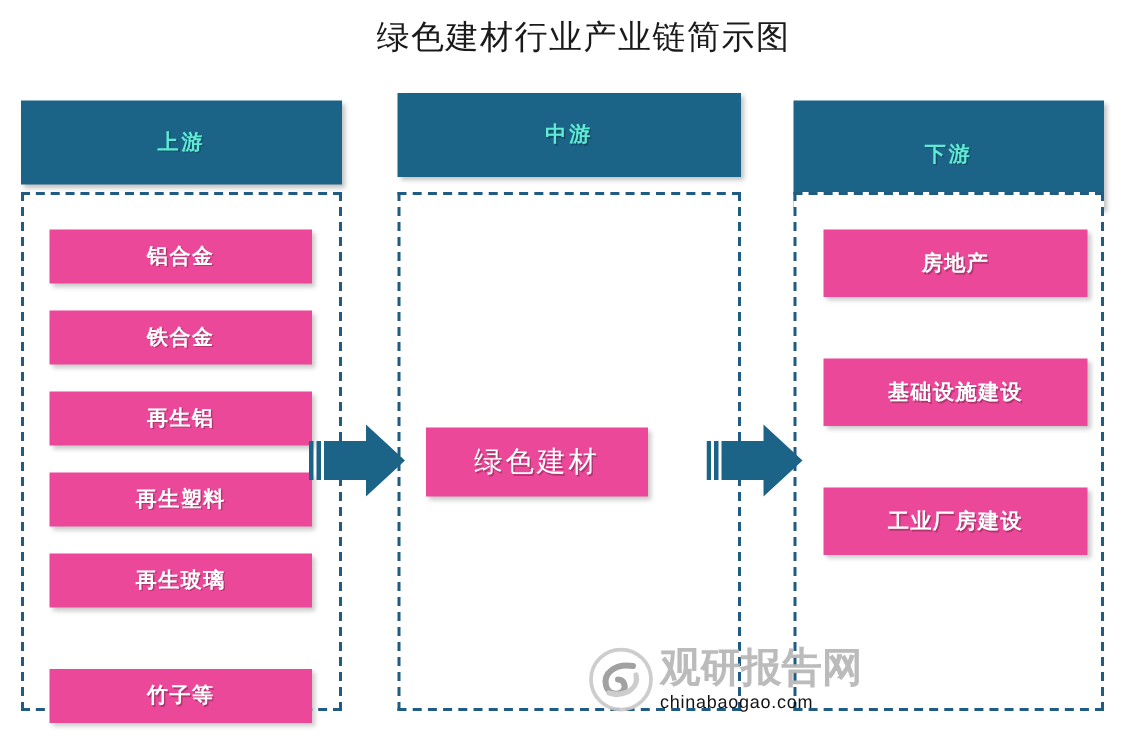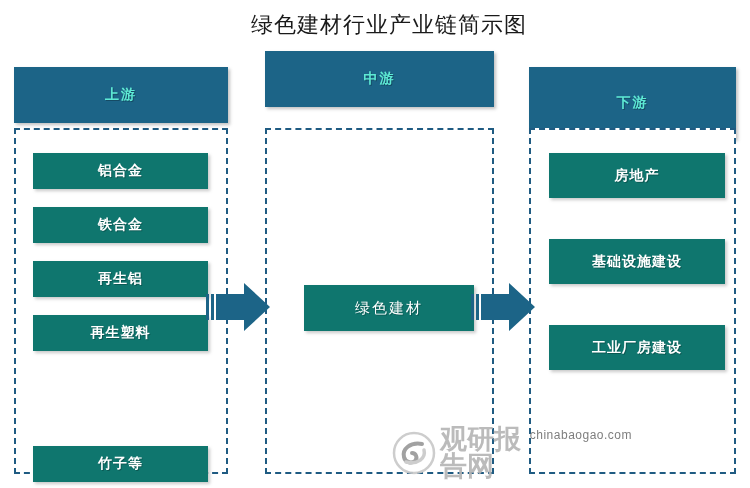--- a/index.html
+++ b/index.html
@@ -44,60 +44,60 @@
     font-size: 14px;
     font-weight: bold;
     display: flex;
     align-items: center;
     justify-content: center;
     box-shadow: 2px 2px 3px rgba(120,120,120,0.45);
     letter-spacing: 2px;
     text-shadow: 1px 1px 0 rgba(0,0,0,0.25);
   }
   #header-up    { left: 14px;  top: 67px; width: 214px; height: 56px; }
-  #header-mid   { left: 265px; top: 51px; width: 229px; height: 56px; }
+  #header-mid   { left: 265px; top: 62px; width: 229px; height: 56px; }
   #header-down  { left: 529px; top: 67px; width: 207px; height: 72px; }
 
   
   .dashed-box {
     position: absolute;
     border: 2px dashed #1f5b82;
     background: #ffffff;
     box-sizing: border-box;
   }
   #zone-up   { left: 14px;  top: 128px; width: 214px; height: 346px; }
   #zone-mid  { left: 265px; top: 128px; width: 229px; height: 346px; }
   #zone-down { left: 529px; top: 128px; width: 207px; height: 346px; }
 
   
   .item-box {
     position: absolute;
-    background: #0f766e;
+    background: #ec4899;
     color: #ffffff;
     font-size: 14px;
     font-weight: bold;
     display: flex;
     align-items: center;
     justify-content: center;
     box-shadow: 2px 2px 3px rgba(120,120,120,0.40);
     letter-spacing: 1px;
     text-shadow: 1px 1px 0 rgba(0,0,0,0.25);
     box-sizing: border-box;
   }
 
   .up-item   { left: 33px;  width: 175px; height: 36px; }
   .down-item { left: 549px; width: 176px; height: 45px; text-align: right; }
 
   #mid-item-0 {
-    left: 304px;
+    left: 284px;
     top: 285px;
-    width: 170px;
+    width: 148px;
     height: 46px;
     font-weight: normal;
-    font-size: 15px;
+    font-size: 19px;
     letter-spacing: 2px;
   }
 
   
   .arrow {
     position: absolute;
     width: 66px;
     height: 52px;
   }
   #arrow-1 { left: 206px; top: 281px; }
@@ -116,34 +116,34 @@
     opacity: 0.92;
   }
   #watermark-logo {
     width: 44px;
     height: 44px;
     flex: 0 0 44px;
   }
   #watermark-text-wrap {
     margin-left: 4px;
     display: flex;
-    flex-direction: row;
+    flex-direction: column;
     justify-content: center;
     line-height: 1;
   }
   #watermark-title {
     font-size: 27px;
     font-weight: bold;
     color: #b6b6b6;
     font-family: "Liberation Sans", "DejaVu Sans", sans-serif;
     letter-spacing: 0px;
   }
   #watermark-sub {
     font-size: 12px;
-    color: #737373;
+    color: #000000;
     font-family: "Liberation Sans", "DejaVu Sans", sans-serif;
     margin-top: 3px;
     letter-spacing: 0.5px;
   }
 </style>
 </head>
 <body>
 
 <div id="canvas">
 
@@ -154,20 +154,21 @@
   <div class="col-header" id="header-down">下游</div>
 
   <div class="dashed-box" id="zone-up"></div>
   <div class="dashed-box" id="zone-mid"></div>
   <div class="dashed-box" id="zone-down"></div>
 
   <div class="item-box up-item" style="top:153px">铝合金</div>
   <div class="item-box up-item" style="top:207px">铁合金</div>
   <div class="item-box up-item" style="top:261px">再生铝</div>
   <div class="item-box up-item" style="top:315px">再生塑料</div>
+  <div class="item-box up-item" style="top:369px">再生玻璃</div>
   <div class="item-box up-item" style="top:446px">竹子等</div>
 
   <div class="item-box" id="mid-item-0">绿色建材</div>
 
   <div class="item-box down-item" style="top:153px">房地产</div>
   <div class="item-box down-item" style="top:239px">基础设施建设</div>
   <div class="item-box down-item" style="top:325px">工业厂房建设</div>
 
   <svg class="arrow" id="arrow-1" viewBox="0 0 66 52">
     <rect x="0" y="13" width="3" height="26" fill="#1c6487"></rect>

